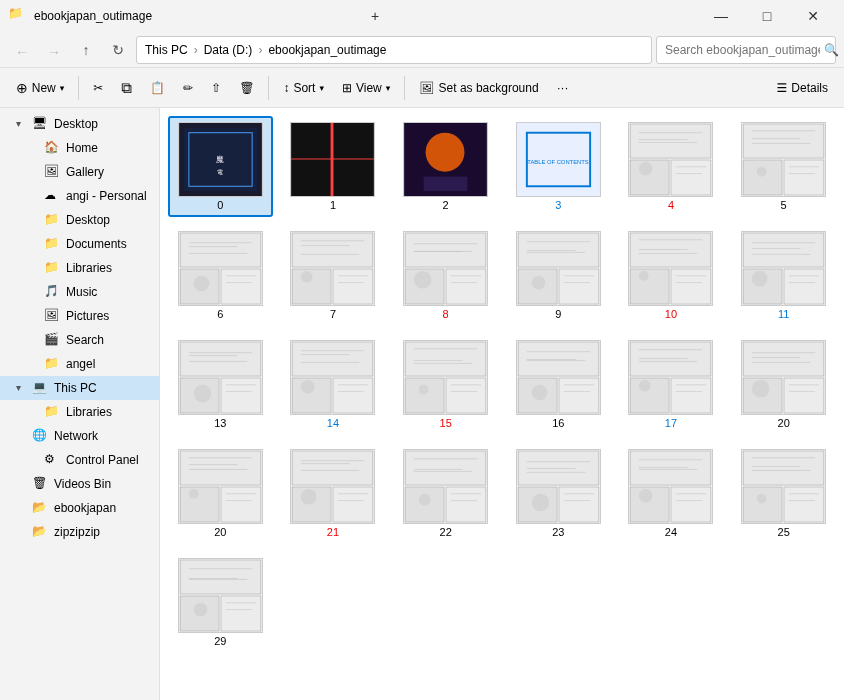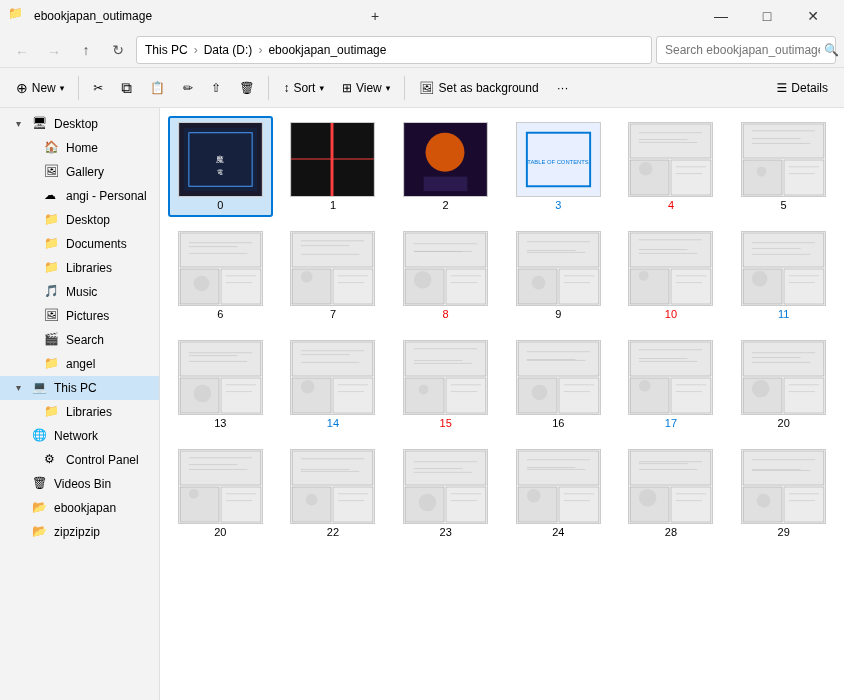--- a/index.html
+++ b/index.html
@@ -572,20 +572,37 @@
           </div>
     <span class="thumb-label">20</span>
   </div>
         <div class="thumb-item">
     <div class="thumb-img">
             <svg viewBox="0 0 85 75" xmlns="http://www.w3.org/2000/svg">
       <rect width="85" height="75" fill="#f5f5f5"></rect>
       <rect x="1" y="1" width="83" height="35" fill="#e8e8e8" stroke="#999" stroke-width="0.5"></rect>
       <rect x="1" y="38" width="40" height="36" fill="#e0e0e0" stroke="#999" stroke-width="0.5"></rect>
       <rect x="43" y="38" width="41" height="36" fill="#ececec" stroke="#999" stroke-width="0.5"></rect>
+      <line x1="10" y1="11" x2="75" y2="11" stroke="#bbb" stroke-width="0.5"></line>
+      <line x1="10" y1="14" x2="60" y2="14" stroke="#bbb" stroke-width="0.5"></line>
+      <line x1="10" y1="21" x2="70" y2="21" stroke="#bbb" stroke-width="0.5"></line>
+      <circle cx="18" cy="48" r="8" fill="#ccc" opacity="0.6"></circle>
+      <line x1="48" y1="45" x2="79" y2="45" stroke="#bbb" stroke-width="0.5"></line>
+      <line x1="48" y1="52" x2="75" y2="52" stroke="#bbb" stroke-width="0.5"></line>
+    </svg>
+          </div>
+    <span class="thumb-label red">21</span>
+  </div>
+        <div class="thumb-item">
+    <div class="thumb-img">
+            <svg viewBox="0 0 85 75" xmlns="http://www.w3.org/2000/svg">
+      <rect width="85" height="75" fill="#f5f5f5"></rect>
+      <rect x="1" y="1" width="83" height="35" fill="#e8e8e8" stroke="#999" stroke-width="0.5"></rect>
+      <rect x="1" y="38" width="40" height="36" fill="#e0e0e0" stroke="#999" stroke-width="0.5"></rect>
+      <rect x="43" y="38" width="41" height="36" fill="#ececec" stroke="#999" stroke-width="0.5"></rect>
       <line x1="10" y1="9" x2="75" y2="9" stroke="#bbb" stroke-width="0.5"></line>
       <line x1="10" y1="20" x2="60" y2="20" stroke="#bbb" stroke-width="0.5"></line>
       <line x1="10" y1="22" x2="70" y2="22" stroke="#bbb" stroke-width="0.5"></line>
       <circle cx="21" cy="51" r="6" fill="#ccc" opacity="0.6"></circle>
       <line x1="48" y1="45" x2="79" y2="45" stroke="#bbb" stroke-width="0.5"></line>
       <line x1="48" y1="52" x2="75" y2="52" stroke="#bbb" stroke-width="0.5"></line>
     </svg>
           </div>
     <span class="thumb-label">22</span>
   </div>
@@ -623,29 +640,29 @@
           </div>
     <span class="thumb-label">24</span>
   </div>
         <div class="thumb-item">
     <div class="thumb-img">
             <svg viewBox="0 0 85 75" xmlns="http://www.w3.org/2000/svg">
       <rect width="85" height="75" fill="#f5f5f5"></rect>
       <rect x="1" y="1" width="83" height="35" fill="#e8e8e8" stroke="#999" stroke-width="0.5"></rect>
       <rect x="1" y="38" width="40" height="36" fill="#e0e0e0" stroke="#999" stroke-width="0.5"></rect>
       <rect x="43" y="38" width="41" height="36" fill="#ececec" stroke="#999" stroke-width="0.5"></rect>
-      <line x1="10" y1="12" x2="75" y2="12" stroke="#bbb" stroke-width="0.5"></line>
-      <line x1="10" y1="14" x2="60" y2="14" stroke="#bbb" stroke-width="0.5"></line>
-      <line x1="10" y1="20" x2="70" y2="20" stroke="#bbb" stroke-width="0.5"></line>
-      <circle cx="19" cy="49" r="9" fill="#ccc" opacity="0.6"></circle>
-      <line x1="48" y1="45" x2="79" y2="45" stroke="#bbb" stroke-width="0.5"></line>
-      <line x1="48" y1="52" x2="75" y2="52" stroke="#bbb" stroke-width="0.5"></line>
-    </svg>
-          </div>
-    <span class="thumb-label">28</span>
+      <line x1="10" y1="8" x2="75" y2="8" stroke="#bbb" stroke-width="0.5"></line>
+      <line x1="10" y1="17" x2="60" y2="17" stroke="#bbb" stroke-width="0.5"></line>
+      <line x1="10" y1="21" x2="70" y2="21" stroke="#bbb" stroke-width="0.5"></line>
+      <circle cx="20" cy="50" r="5" fill="#ccc" opacity="0.6"></circle>
+      <line x1="48" y1="45" x2="79" y2="45" stroke="#bbb" stroke-width="0.5"></line>
+      <line x1="48" y1="52" x2="75" y2="52" stroke="#bbb" stroke-width="0.5"></line>
+    </svg>
+          </div>
+    <span class="thumb-label">25</span>
   </div>
         <div class="thumb-item">
     <div class="thumb-img">
             <svg viewBox="0 0 85 75" xmlns="http://www.w3.org/2000/svg">
       <rect width="85" height="75" fill="#f5f5f5"></rect>
       <rect x="1" y="1" width="83" height="35" fill="#e8e8e8" stroke="#999" stroke-width="0.5"></rect>
       <rect x="1" y="38" width="40" height="36" fill="#e0e0e0" stroke="#999" stroke-width="0.5"></rect>
       <rect x="43" y="38" width="41" height="36" fill="#ececec" stroke="#999" stroke-width="0.5"></rect>
       <line x1="10" y1="10" x2="75" y2="10" stroke="#bbb" stroke-width="0.5"></line>
       <line x1="10" y1="20" x2="60" y2="20" stroke="#bbb" stroke-width="0.5"></line>

